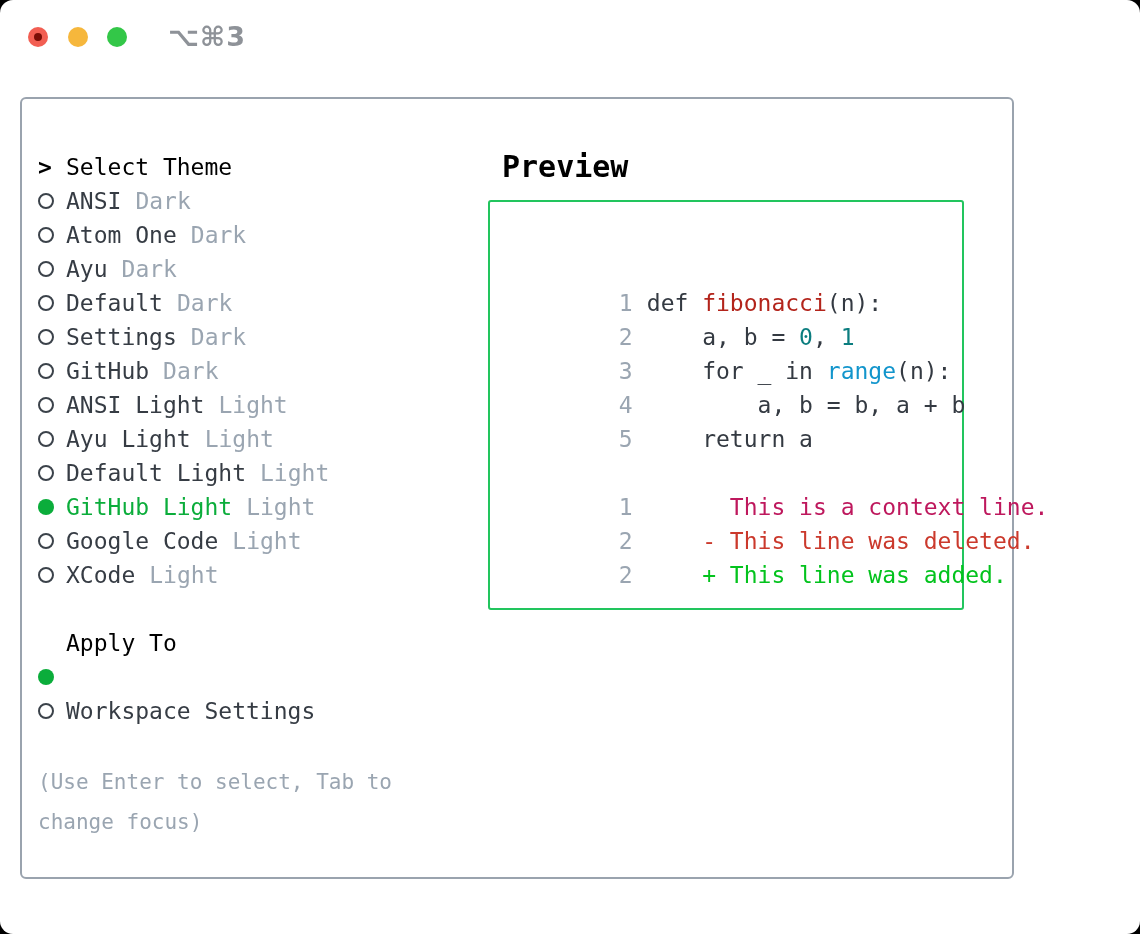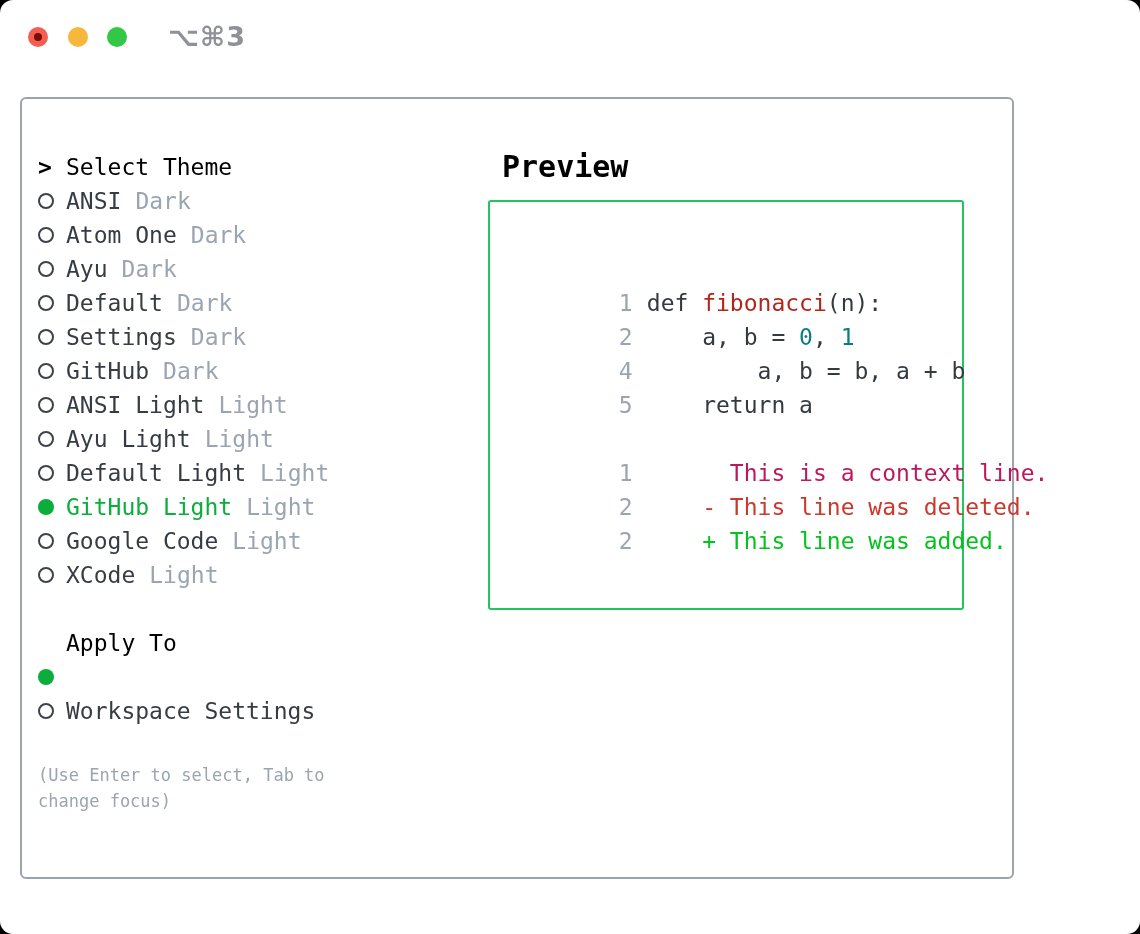--- a/index.html
+++ b/index.html
@@ -39,21 +39,21 @@
   .prompt{font-weight:700;color:#000;}
   .hdr{font-weight:400;color:#000;}
   .ring{width:12px;height:12px;border:2px solid #3b424a;border-radius:50%;}
   .dot{width:16px;height:16px;border-radius:50%;background:#0bad3b;}
   .tname{color:#363c44;}
   .tkind{color:#9aa5b1;margin-left:14px;}
   .row.selected .tname{color:#0bad3b;}
   .green-label{color:#0bad3b;}
   .spacer{height:34px;}
   .hint{
-    font-size:17px;line-height:26px;color:#9aa5b1;
+    font-size:21px;line-height:40px;color:#9aa5b1;
     width:29ch;white-space:normal;word-wrap:break-word;
   }
   
   .preview-title{
     position:absolute;left:480px;top:51px;height:34px;line-height:34px;
     font-size:30px;font-weight:700;color:#000;
   }
   .preview-box{
     position:absolute;left:466px;top:101px;width:476px;height:410px;
     border:2px solid #22c55e;border-radius:3px;background:#fff;
@@ -176,20 +176,23 @@
 
     <div class="preview-box">
 
       <div class="cline">
         <span class="gut">1</span><span class="tk-text">def </span><span class="tk-func">fibonacci</span><span class="tk-text">(n):</span>
       </div>
       <div class="cline">
         <span class="gut">2</span><span class="tk-text">    a, b = </span><span class="tk-num">0</span><span class="tk-text">, </span><span class="tk-num">1</span>
       </div>
       <div class="cline">
+        <span class="gut">3</span><span class="tk-text">    for _ in </span><span class="tk-builtin">range</span><span class="tk-text">(n):</span>
+      </div>
+      <div class="cline">
         <span class="gut">4</span><span class="tk-text">        a, b = b, a + b</span>
       </div>
       <div class="cline">
         <span class="gut">5</span><span class="tk-text">    return a</span>
       </div>
 
       <div class="cline"></div>
 
       <div class="cline">
         <span class="gut">1</span><span class="tk-context">      This is a context line.</span>

